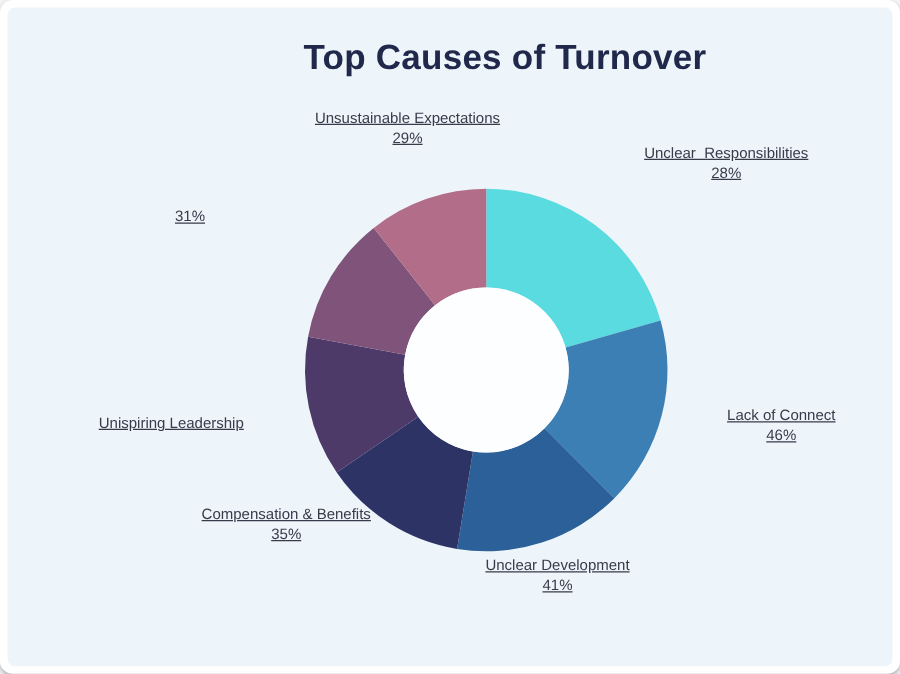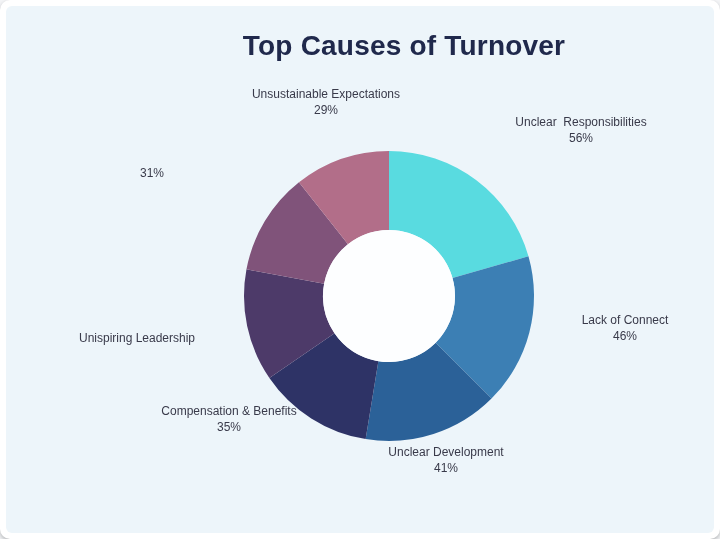--- a/index.html
+++ b/index.html
@@ -43,24 +43,24 @@
     left: 0;
   }
   .chart-label {
     position: absolute;
     transform: translateX(-50%);
     text-align: center;
     font-size: 12px;
     line-height: 16px;
     color: #393a4a;
   }
-  .chart-label div { white-space: pre; }
+  .chart-label div { white-space: pre; text-decoration: underline; }
   .lbl-expect  { left: 320px; top: 80px;  }
   .lbl-unclear { left: 575px; top: 108px; }
-  .lbl-connect { left: 619px; top: 306px; }
+  .lbl-connect { left: 619px; top: 318px; }
   .lbl-career  { left: 440px; top: 438px; }
   .lbl-comp    { left: 203px; top: 397px; margin-left: 20px; }
   .lbl-leader  { left: 131px; top: 300px; margin-top: 24px; }
   .lbl-meaning { left: 146px; top: 159px; }
 </style>
 </head>
 <body>
 
 <div class="card">
   <div class="canvas">
@@ -78,21 +78,21 @@
         <circle cx="383" cy="290" r="66" fill="#fdfeff"></circle>
       </svg>
 
     <div class="chart-label lbl-expect">
       <div>Unsustainable Expectations</div>
       <div>29%</div>
     </div>
 
     <div class="chart-label lbl-unclear">
       <div>Unclear  Responsibilities</div>
-      <div>56%</div>
+      <div>28%</div>
     </div>
 
     <div class="chart-label lbl-connect">
       <div>Lack of Connect</div>
       <div>46%</div>
     </div>
 
     <div class="chart-label lbl-career">
       <div>Unclear Development</div>
       <div>41%</div>

